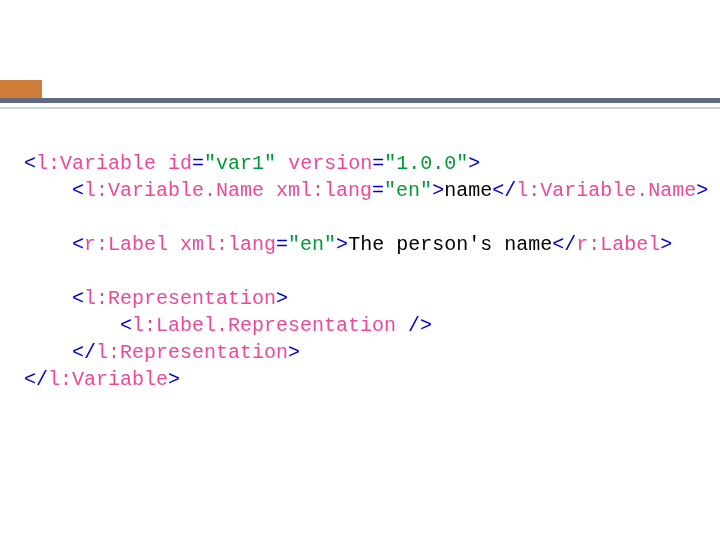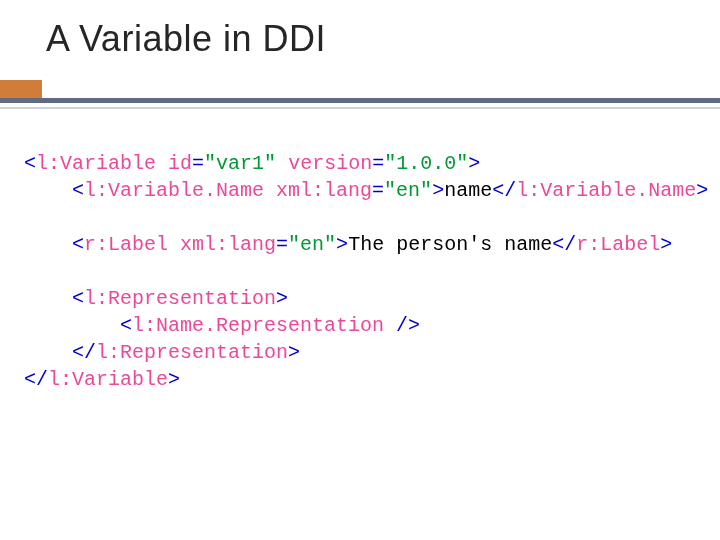--- a/index.html
+++ b/index.html
@@ -61,31 +61,30 @@
   }
   .kw   { color: #ec4899; }  
   .op   { color: #0000cc; }  
   .str  { color: #009933; }  
 </style>
 </head>
 <body>
 
 <div class="slide">
 
-  <div class="title">A Variable in DDI</div>
 
   <div class="rule-group">
     <div class="tab"></div>
     <div class="rule-thick"></div>
     <div class="rule-thin"></div>
   </div>
 
   <div class="code"><span><span class="op">&lt;</span><span class="kw">l:Variable</span><span> </span><span class="kw">id</span><span class="op">=</span><span class="str">"var1"</span><span> </span><span class="kw">version</span><span class="op">=</span><span class="str">"1.0.0"</span><span class="op">&gt;</span></span>
 <span><span>    </span><span class="op">&lt;</span><span class="kw">l:Variable.Name</span><span> </span><span class="kw">xml:lang</span><span class="op">=</span><span class="str">"en"</span><span class="op">&gt;</span><span>name</span><span class="op">&lt;/</span><span class="kw">l:Variable.Name</span><span class="op">&gt;</span></span>
 
 <span><span>    </span><span class="op">&lt;</span><span class="kw">r:Label</span><span> </span><span class="kw">xml:lang</span><span class="op">=</span><span class="str">"en"</span><span class="op">&gt;</span><span>The person's name</span><span class="op">&lt;/</span><span class="kw">r:Label</span><span class="op">&gt;</span></span>
 
 <span><span>    </span><span class="op">&lt;</span><span class="kw">l:Representation</span><span class="op">&gt;</span></span>
-<span><span>        </span><span class="op">&lt;</span><span class="kw">l:Name.Representation</span><span class="op"> /&gt;</span></span>
+<span><span>        </span><span class="op">&lt;</span><span class="kw">l:Label.Representation</span><span class="op"> /&gt;</span></span>
 <span><span>    </span><span class="op">&lt;/</span><span class="kw">l:Representation</span><span class="op">&gt;</span></span>
 <span><span class="op">&lt;/</span><span class="kw">l:Variable</span><span class="op">&gt;</span></span></div>
 
 </div>
 
 </body></html>

